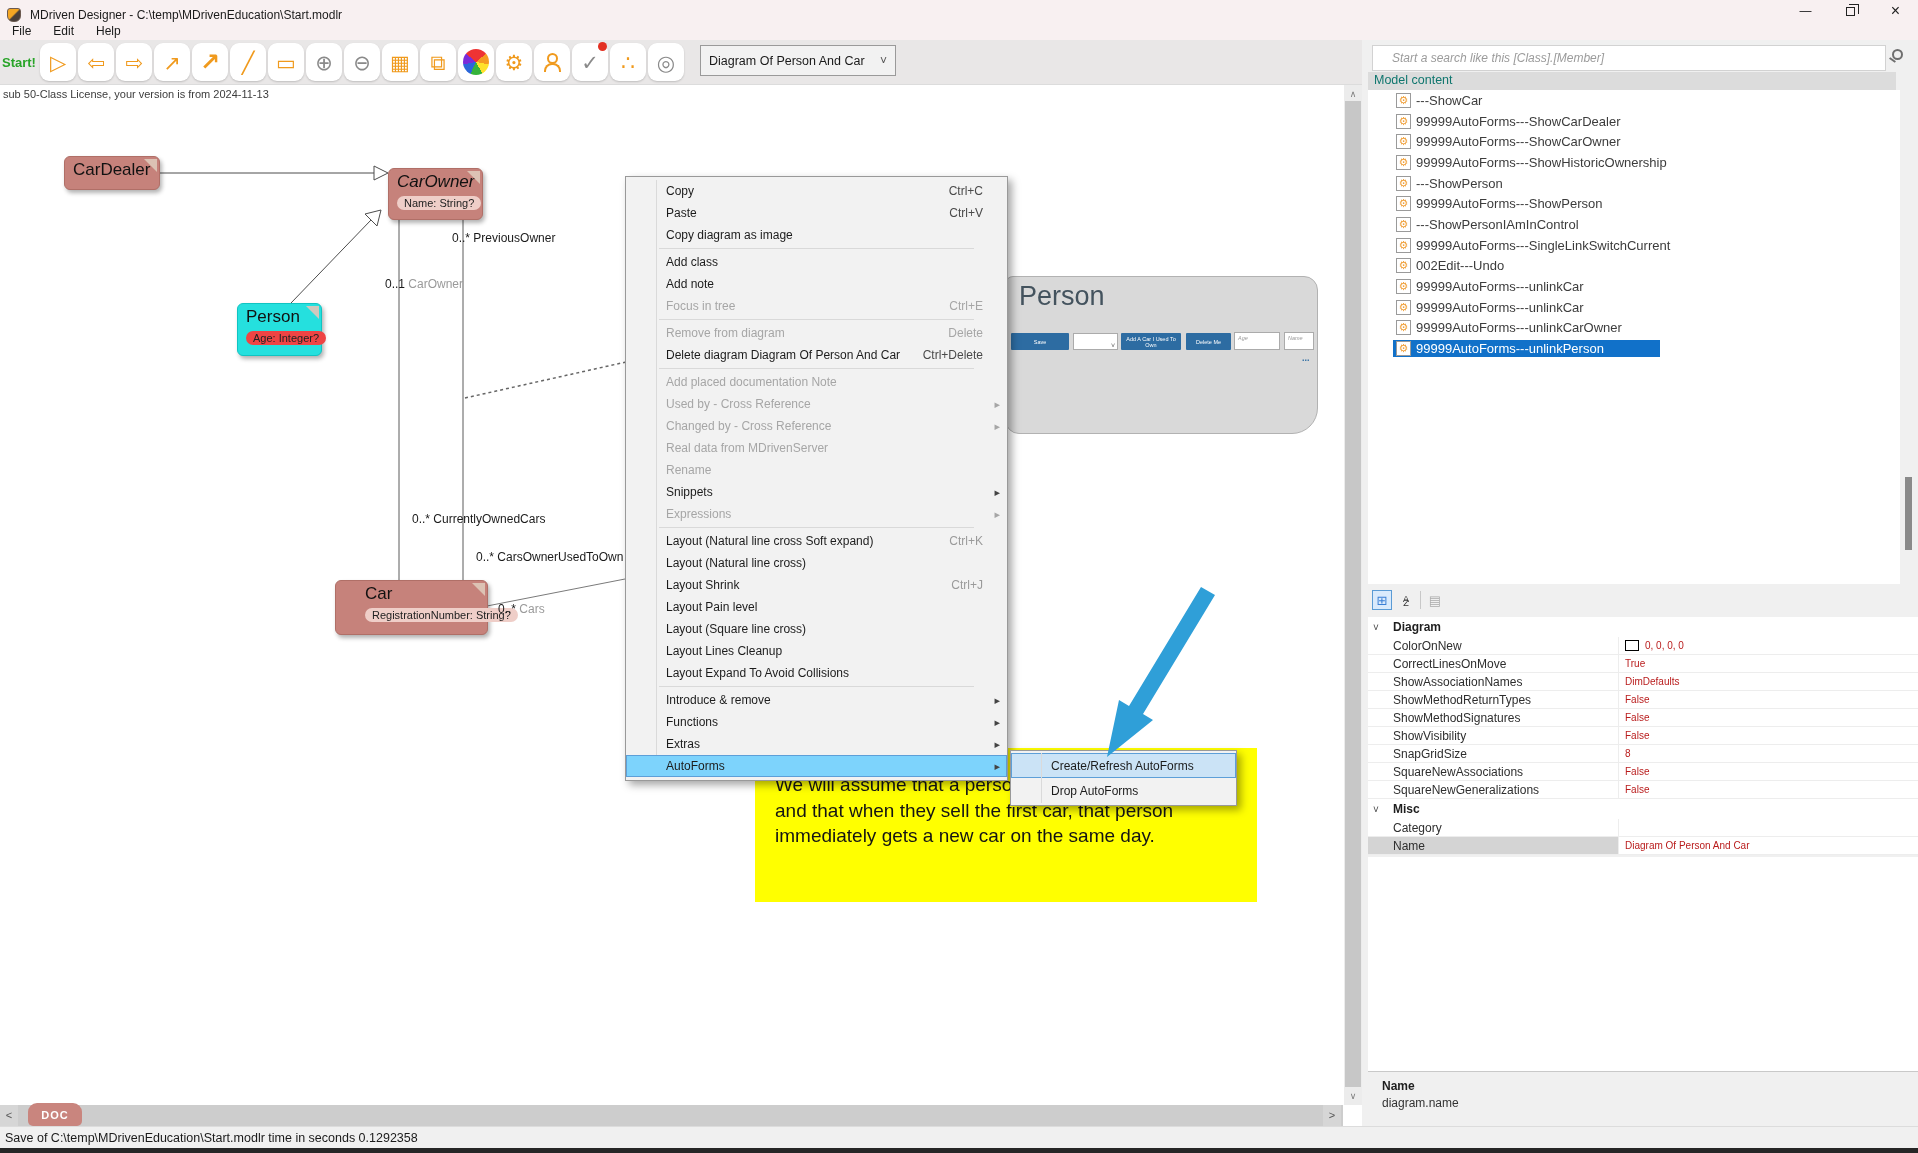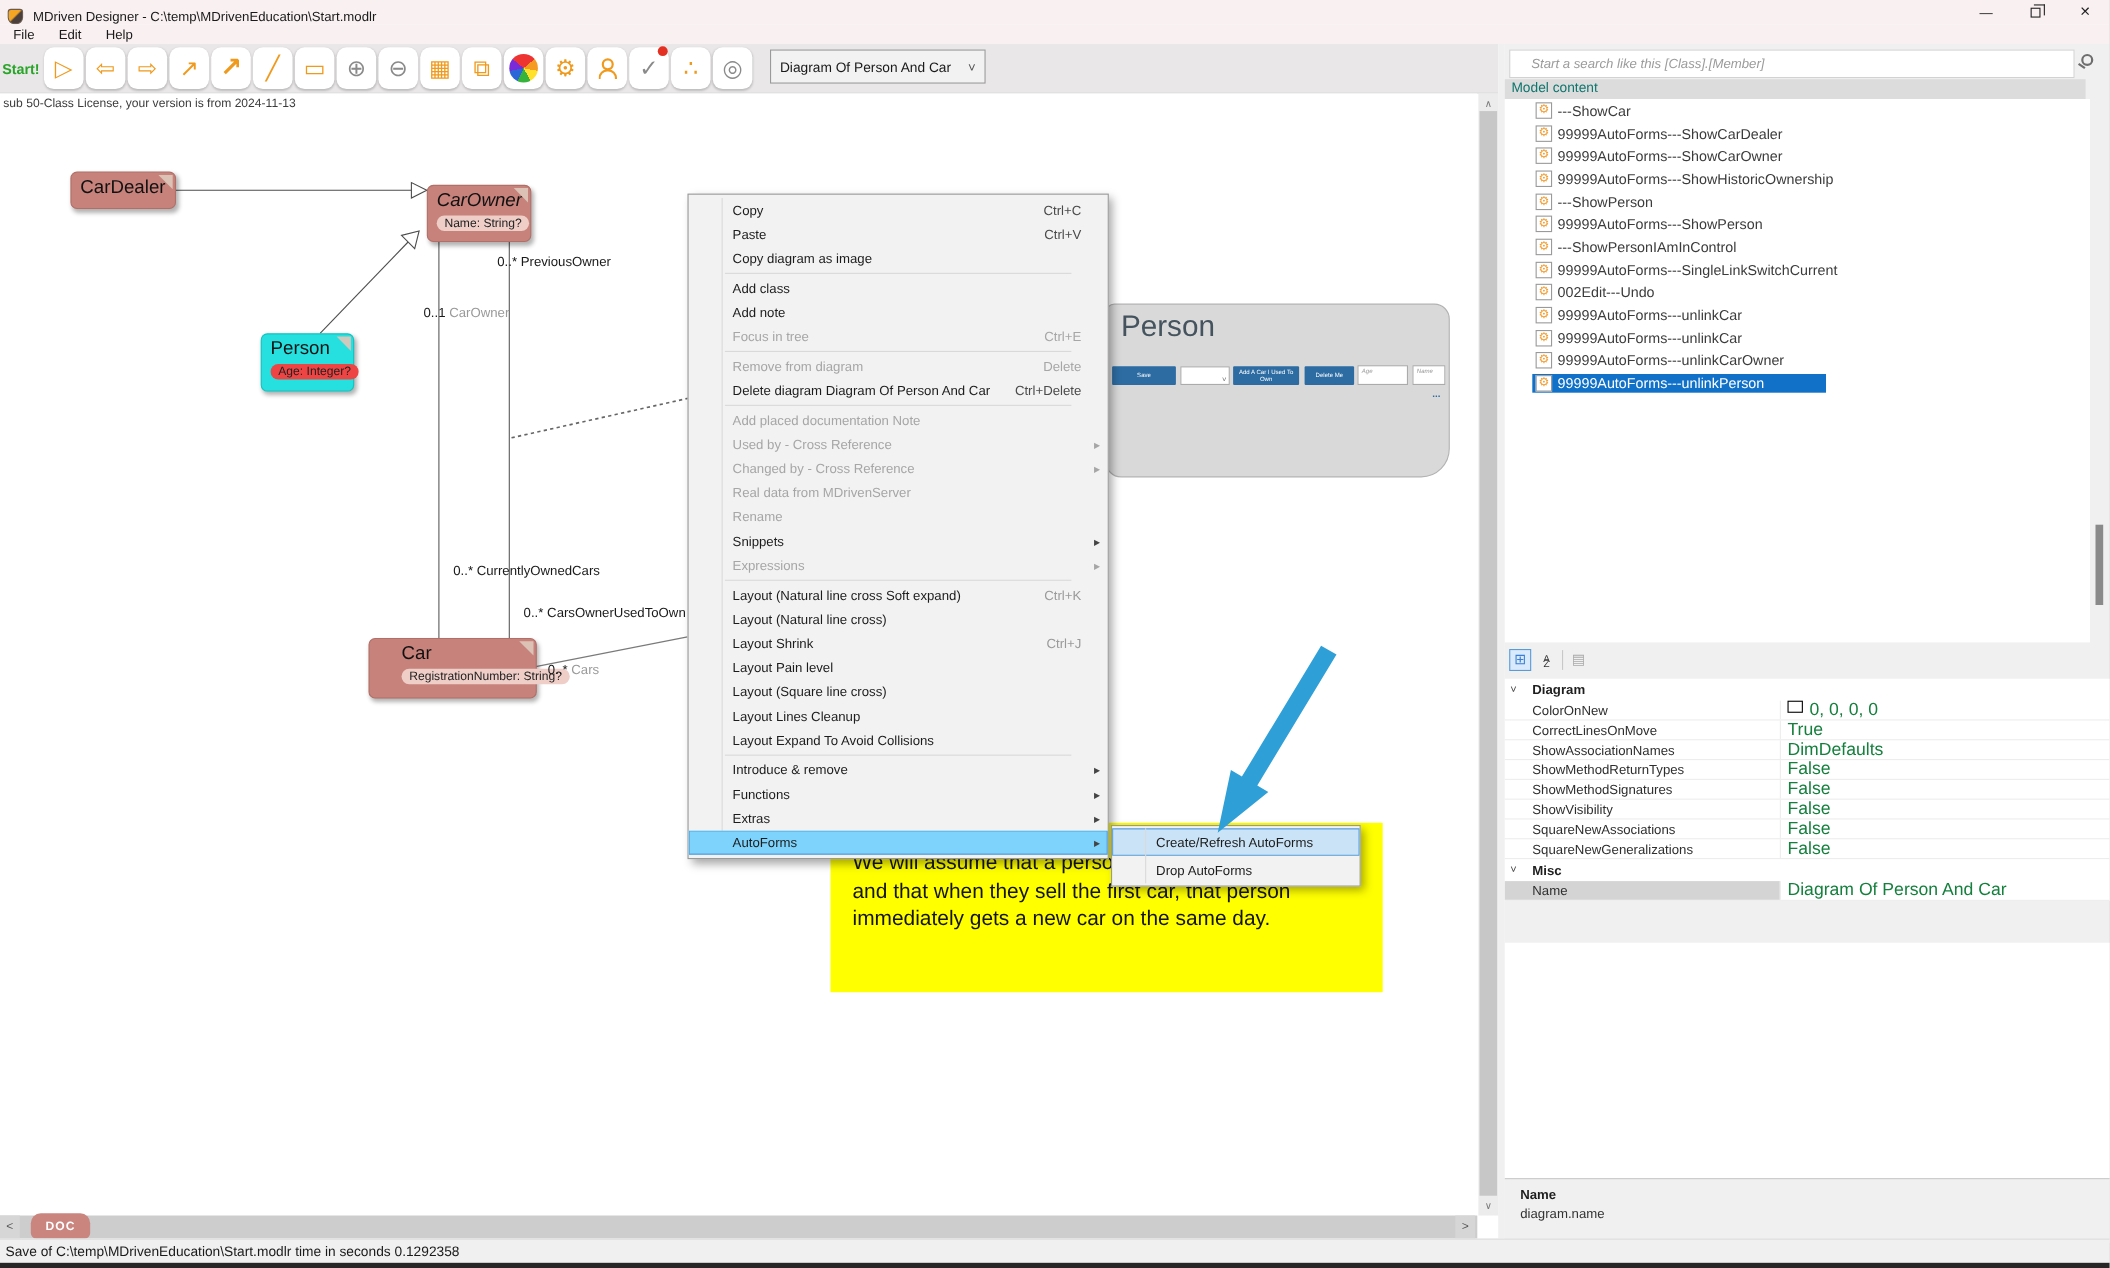--- a/index.html
+++ b/index.html
@@ -98,21 +98,21 @@
   .pg-ico.sel { border:1px solid #5a9bd5; background:#d9eafc; }
   .pg-ico.az { color:#333; font-size:9px; flex-direction:column; line-height:4.5px; padding-top:2px; }
   .pg-ico.dim { color:#ababab; }
   .pg-sep { width:1px; height:18px; background:#c8c8c8; }
   .pg-grid { position:absolute; left:0; top:577px; width:550px; background:#fff; }
   .pg-row { height:18px; display:flex; align-items:center; border-bottom:1px solid #ededed; position:relative; }
   .pg-row.cat { height:20px; border-bottom:none; }
   .pg-row .chev { position:absolute; left:5px; font-size:10px; color:#444; }
   .pg-row .k { margin-left:25px; width:225px; font-size:12px; color:#2e2e2e; flex:none; }
   .pg-row.cat .k { font-weight:bold; color:#1e1e1e; }
-  .pg-row .v { font-size:16px; color:#15803d; border-left:1px solid #ededed; padding-left:6px; height:100%; display:flex; flex:1; }
+  .pg-row .v { font-size:10px; color:#b91c1c; border-left:1px solid #ededed; padding-left:6px; height:100%; display:flex; align-items:center; flex:1; }
   .pg-row.selrow .k-bg { position:absolute; left:0; top:0; width:250px; height:100%; background:#d4d4d4; z-index:0; }
   .pg-row .k, .pg-row .v { position:relative; z-index:1; }
   .swatch { width:14px; height:11px; background:#fff; border:1px solid #000; margin-right:6px; flex:none; }
   .pg-below { position:absolute; left:0; top:817px; width:550px; height:214px; background:#fff; }
   .pg-desc { position:absolute; left:0; top:1031px; width:550px; height:59px; background:#f0f0f0; border-top:1px solid #c9c9c9; padding:7px 0 0 14px; }
   .pg-desc .t { font-size:12px; font-weight:bold; color:#1e1e1e; }
   .pg-desc .d { font-size:12px; color:#333; margin-top:3px; }
 
   
   .ctxmenu { left:625px; top:176px; width:383px; background:#f2f2f2; border:1px solid #999; box-shadow:4px 4px 8px rgba(0,0,0,.35); padding:3px 0; z-index:10; }
@@ -449,30 +449,38 @@
         </div>
       <div class="pg-row">
           <span class="k">ShowMethodSignatures</span>
           <span class="v">False</span>
         </div>
       <div class="pg-row">
           <span class="k">ShowVisibility</span>
           <span class="v">False</span>
         </div>
       <div class="pg-row">
+          <span class="k">SnapGridSize</span>
+          <span class="v">8</span>
+        </div>
+      <div class="pg-row">
           <span class="k">SquareNewAssociations</span>
           <span class="v">False</span>
         </div>
       <div class="pg-row">
           <span class="k">SquareNewGeneralizations</span>
           <span class="v">False</span>
         </div>
       <div class="pg-row cat">
           <span class="chev">˅</span>
           <span class="k">Misc</span>
+        </div>
+      <div class="pg-row">
+          <span class="k">Category</span>
+          <span class="v"></span>
         </div>
       <div class="pg-row selrow">
           <span class="k-bg"></span>
           <span class="k">Name</span>
           <span class="v">Diagram Of Person And Car</span>
         </div>
     </div>
     <div class="pg-below"></div>
     <div class="pg-desc">
       <div class="t">Name</div>

